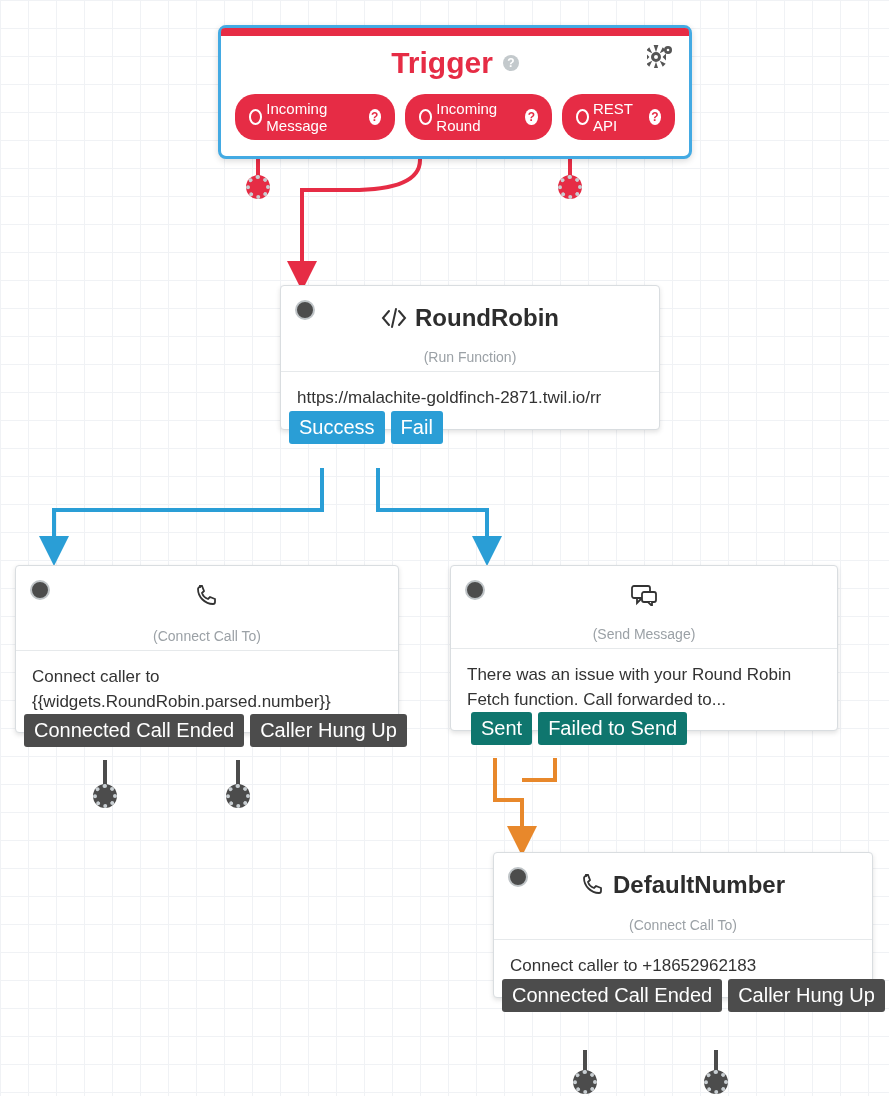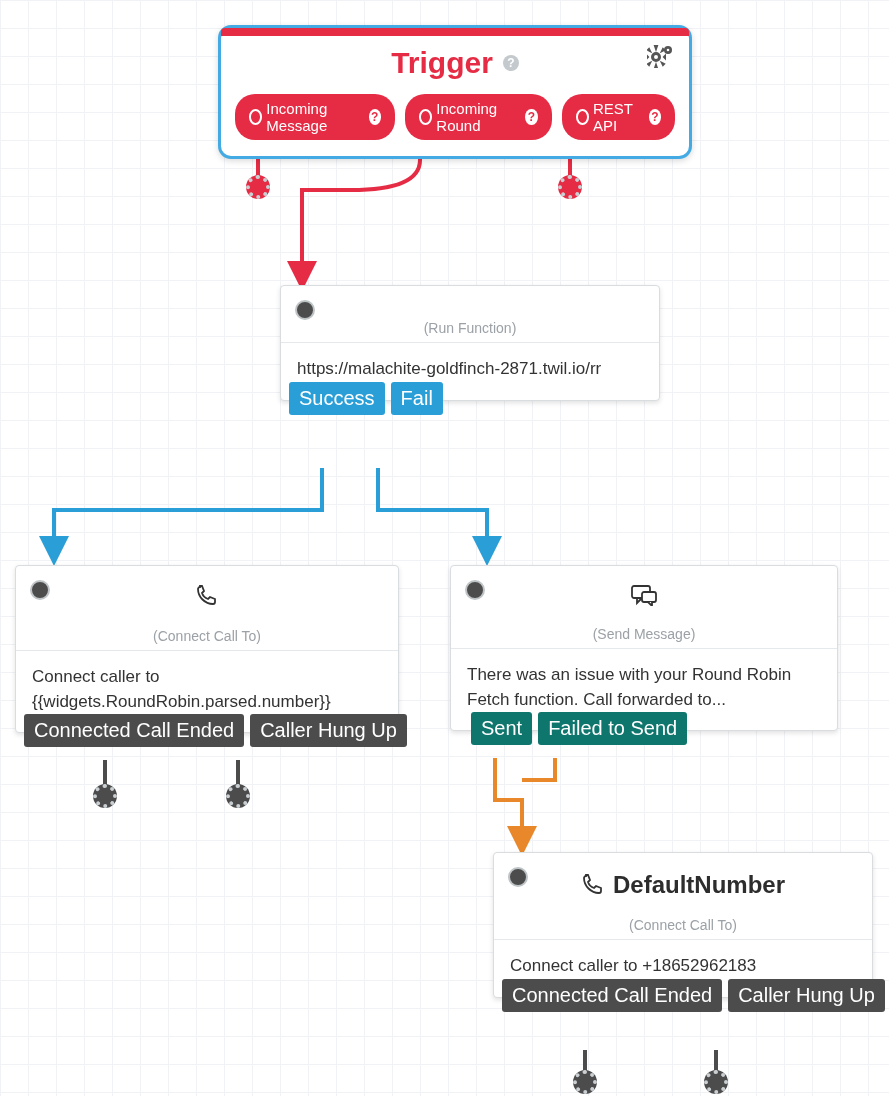--- a/index.html
+++ b/index.html
@@ -10,21 +10,21 @@
       linear-gradient(#f0f2f5 1px,transparent 1px),
       linear-gradient(90deg,#f0f2f5 1px,transparent 1px);
     background-size:28px 28px;
     overflow:hidden;
   }
   svg.wires{position:absolute;left:0;top:0;width:889px;height:1096px;pointer-events:none;}
 
   
   .trigger{
     position:absolute;left:218px;top:25px;width:468px;
-    border:3px solid #43aae3;border-radius:13px;background:#fff;
+    border:3px solid #43aae3;border-radius:8px;background:#fff;
     box-shadow:0 2px 6px rgba(0,0,0,.15);
   }
   .trigger-bar{height:8px;background:#e62c45;border-radius:4px 4px 0 0;}
   .trigger-head{position:relative;text-align:center;padding:10px 0 14px;}
   .trigger-title{font-size:30px;font-weight:600;color:#e62c45;display:inline-flex;align-items:center;gap:10px;}
   .gear{position:absolute;right:14px;top:8px;color:#555;}
   .trig-pills{display:flex;gap:10px;justify-content:center;padding:0 14px 16px;}
   .trig-pill{
     display:inline-flex;align-items:center;gap:4px;
     background:#e62c45;color:#fff;font-size:15px;font-weight:500;
@@ -143,20 +143,26 @@
         <span class="q q-light">?</span>
       </span>
     </div>
   </div>
   <span class="dot red" style="left:246px;top:175px"></span>
   <span class="dot red" style="left:558px;top:175px"></span>
 
   <div class="card" style="left:280px;top:285px;width:378px">
     <div class="card-top">
       <span class="in-port"></span>
+      <span class="card-title">
+        <svg width="26" height="22" viewBox="0 0 26 22">
+          <path d="M8 4 L2 11 L8 18 M18 4 L24 11 L18 18 M15 2 L11 20" fill="none" stroke="#333" stroke-width="2" stroke-linecap="round"></path>
+        </svg>
+        <span>RoundRobin</span>
+      </span>
       <div class="card-sub">(Run Function)</div>
     </div>
     <div class="card-body">https://malachite-goldfinch-2871.twil.io/rr</div>
     <div class="out-pills">
       <span class="out-pill p-blue">Success</span>
       <span class="out-pill p-blue">Fail</span>
     </div>
   </div>
 
   <div class="card" style="left:15px;top:565px;width:382px">

